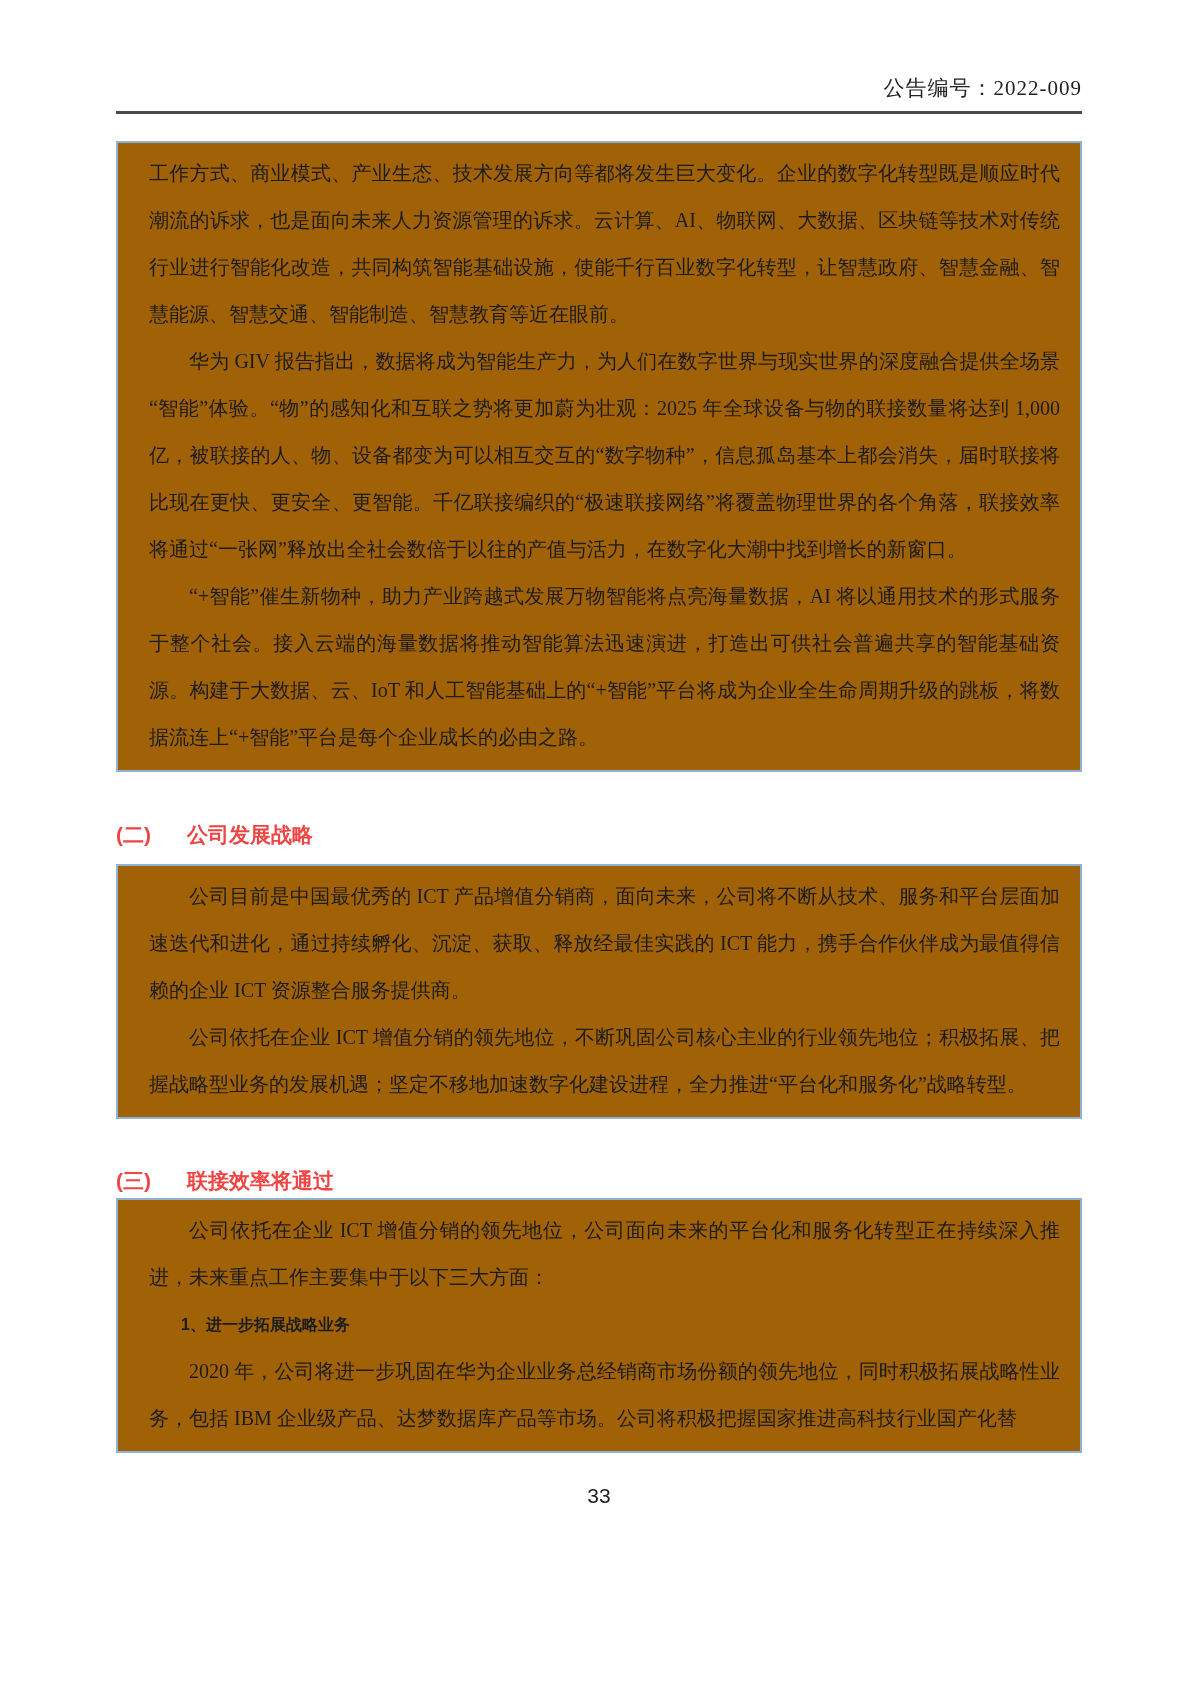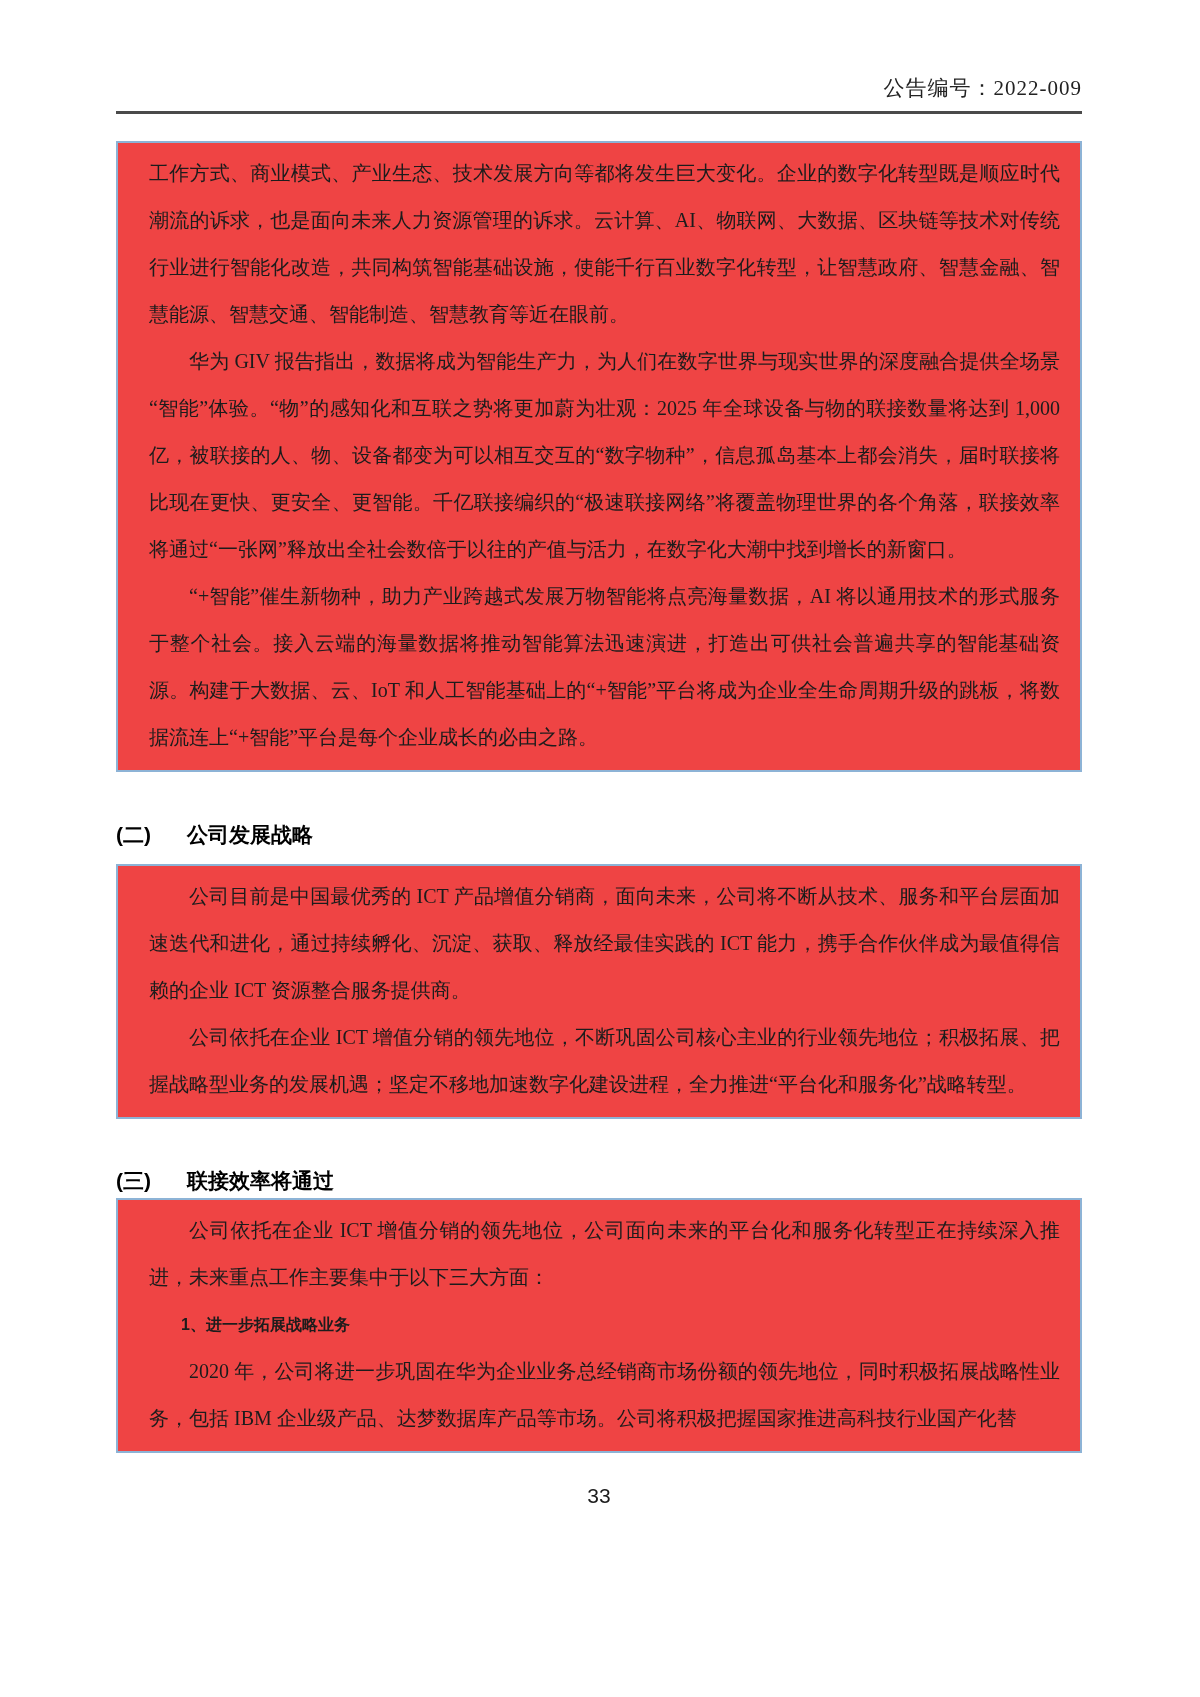--- a/index.html
+++ b/index.html
@@ -30,42 +30,42 @@
     margin-top: 9px;
     border-top: 3px solid #4a4a4a;
     height: 0;
   }
   .textbox {
     border: 2px solid #8db3d6;
     padding: 7px 20px 9px 31px;
     font-size: 20px;
     line-height: 47px;
     text-align: justify;
-    background: #ef4444;
+    background: #a16207;
   }
   .box1 { margin-top: 27px; }
   .box2 { margin-top: 15px; }
   .box3 { margin-top: 3px; }
   .textbox p {
     margin: 0;
     text-indent: 2em;
   }
   .textbox p.noindent {
     text-indent: 0;
   }
   .textbox p.subhead {
     font-family: "Liberation Sans", "DejaVu Sans", sans-serif;
     font-weight: bold;
     font-size: 16px;
   }
   .section-heading {
     font-family: "Liberation Sans", "DejaVu Sans", sans-serif;
     font-weight: bold;
     font-size: 21px;
-    color: #000000;
+    color: #ef4444;
   }
   .sh2 { margin-top: 49px; }
   .sh3 { margin-top: 48px; }
   .sec-num { margin-right: 36px; }
   .footer {
     margin-top: 31px;
     text-align: center;
     font-family: "Liberation Sans", "DejaVu Sans", sans-serif;
     font-size: 21px;
     color: #1c1c1c;

